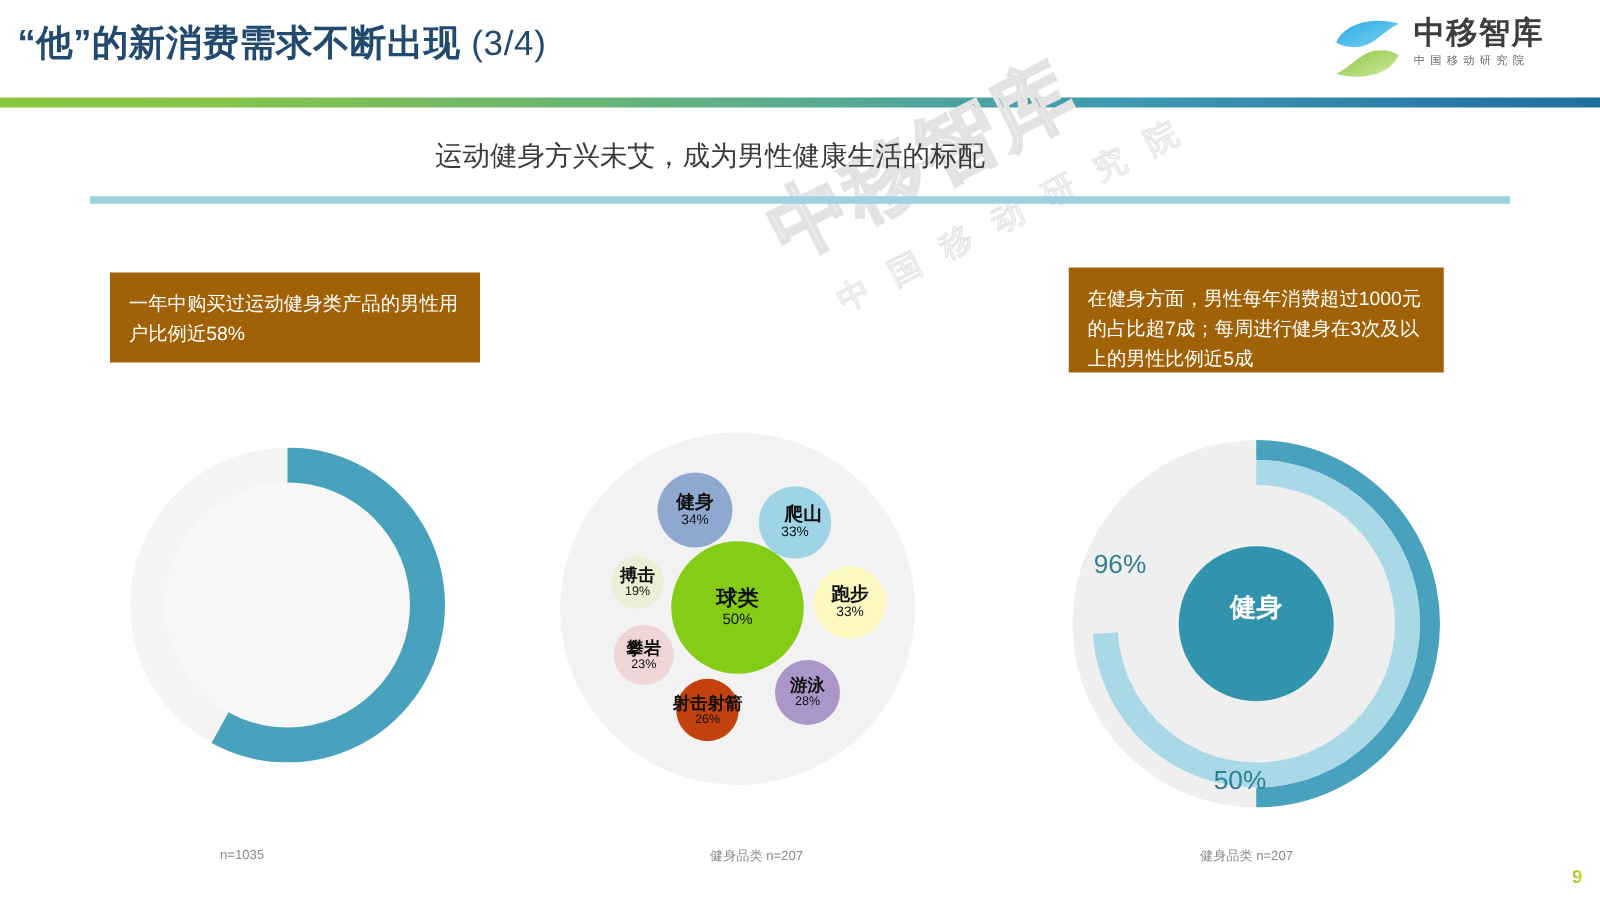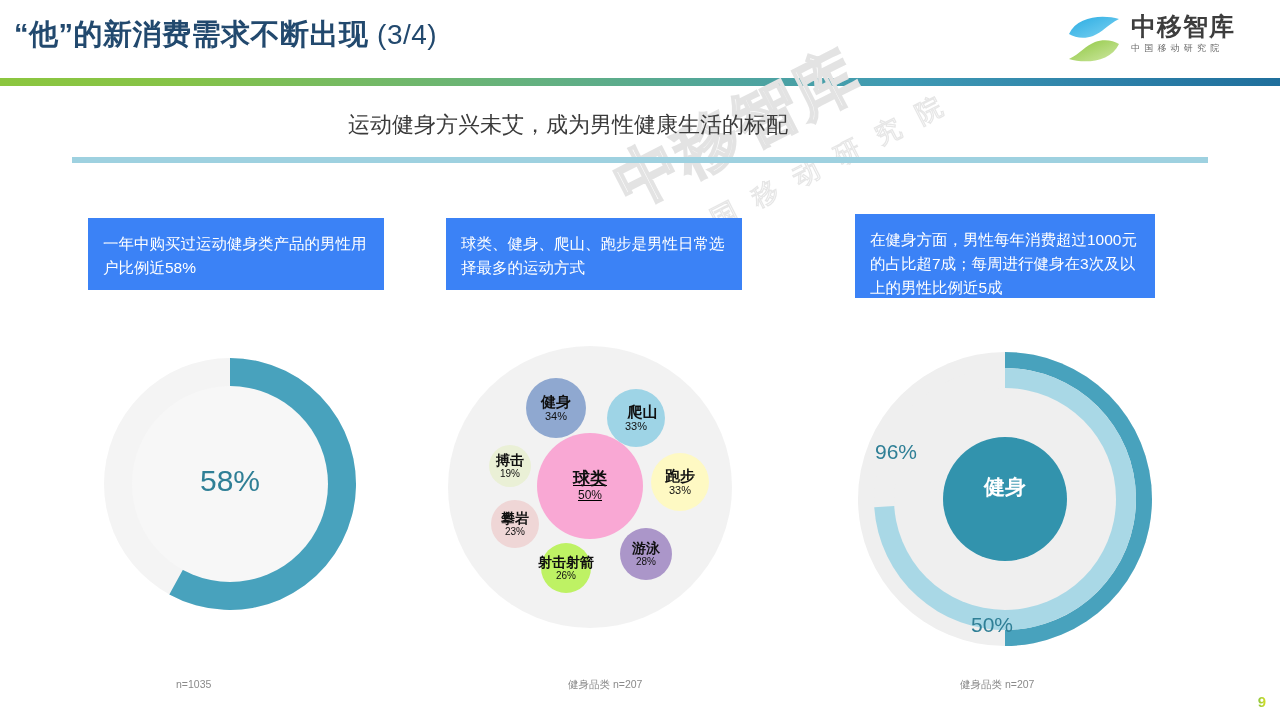--- a/index.html
+++ b/index.html
@@ -51,21 +51,21 @@
     font-size:64px;font-weight:bold;color:transparent;
     -webkit-text-stroke:2px #e3e3e3;letter-spacing:2px;white-space:nowrap;
   }
   .wm-b{
     font-size:26px;color:transparent;-webkit-text-stroke:1.2px #e6e6e6;
     letter-spacing:20px;white-space:nowrap;margin-top:10px;margin-left:22px;
   }
 
   
   .box{
-    position:absolute;background:#3b82f6;color:#ffffff;
+    position:absolute;background:#a16207;color:#ffffff;
     font-size:15.5px;line-height:24px;
     padding:14px 16px 14px 15px;box-sizing:border-box;
   }
   #box1{left:88px;top:218px;width:296px;height:72px;}
   #box2{left:446px;top:218px;width:296px;height:72px;}
   #box3{left:855px;top:214px;width:300px;height:84px;}
 
   .footnote{
     position:absolute;top:678px;font-size:10.5px;color:#8a8a8a;
     white-space:nowrap;
@@ -142,58 +142,54 @@
 
   <div class="wm">
     <div class="wm-a">中移智库</div>
     <div class="wm-b">中国移动研究院</div>
   </div>
 
   <div class="subtitle">运动健身方兴未艾，成为男性健康生活的标配</div>
   <div class="sub-rule"></div>
 
   <div class="box" id="box1">一年中购买过运动健身类产品的男性用户比例近58%</div>
-  <div class="box" id="box2">球类、健身、爬山、跑步是男性日常选择最多的运动方式</div>
   <div class="box" id="box3">在健身方面，男性每年消费超过1000元的占比超7成；每周进行健身在3次及以上的男性比例近5成</div>
 
   <div class="donut-wrap" id="donut1" style="left:104px;top:358px;width:252px;height:252px;">
     <svg width="252" height="252" viewBox="0 0 252 252">
       <circle cx="126" cy="126" r="126" fill="#f4f4f4"></circle>
       <path id="d1arc" fill="#48a2bd" d="M 126 126 L 126 0 A 126 126 0 1 1 65.2990370631839 236.41464168552682 Z"></path>
       <circle cx="126" cy="126" r="98" fill="#f7f7f7"></circle>
     </svg>
-    <div class="dn-center" style="left:0;top:106px;width:252px;font-size:30px;">
-      <span>58%</span>
-    </div>
   </div>
 
   <div class="bubble-field">
     <div class="field-bg"></div>
     <div id="bubbles">
-        <div class="bub" style="left: 89px; top: 87px; width: 106px; height: 106px; background: #f9a8d4; text-decoration: underline;">
+        <div class="bub" style="left: 89px; top: 87px; width: 106px; height: 106px; background: #84cc16;">
           <div class="nm" style="font-size: 17px;">球类</div>
           <div class="pc" style="font-size: 12px;">50%</div>
         </div>
         <div class="bub" style="left: 78px; top: 32px; width: 60px; height: 60px; background: rgb(143, 168, 208);">
           <div class="nm" style="font-size: 15px;">健身</div>
           <div class="pc" style="font-size: 11px;">34%</div>
         </div>
         <div class="bub" style="left: 159px; top: 43px; width: 58px; height: 58px; background: rgb(158, 212, 230);">
           <div class="nm" style="font-size: 15px; margin-left: 13px;">爬山</div>
           <div class="pc" style="font-size: 11px;">33%</div>
         </div>
         <div class="bub" style="left: 203px; top: 107px; width: 58px; height: 58px; background: #fef9c3;">
           <div class="nm" style="font-size: 15px;">跑步</div>
           <div class="pc" style="font-size: 11px;">33%</div>
         </div>
         <div class="bub" style="left: 172px; top: 182px; width: 52px; height: 52px; background: rgb(171, 150, 201);">
           <div class="nm" style="font-size: 14px;">游泳</div>
           <div class="pc" style="font-size: 10px;">28%</div>
         </div>
-        <div class="bub" style="left: 93px; top: 197px; width: 50px; height: 50px; background: #bef264;">
+        <div class="bub" style="left: 93px; top: 197px; width: 50px; height: 50px; background: #c2410c;">
           <div class="nm" style="font-size: 14px;">射击射箭</div>
           <div class="pc" style="font-size: 10px;">26%</div>
         </div>
         <div class="bub" style="left: 43px; top: 154px; width: 48px; height: 48px; background: rgb(239, 214, 214);">
           <div class="nm" style="font-size: 14px;">攀岩</div>
           <div class="pc" style="font-size: 10px;">23%</div>
         </div>
         <div class="bub" style="left: 41px; top: 99px; width: 42px; height: 42px; background: rgb(234, 240, 214);">
           <div class="nm" style="font-size: 14px; text-align: center;">搏击</div>
           <div class="pc" style="font-size: 10px;">19%</div>

